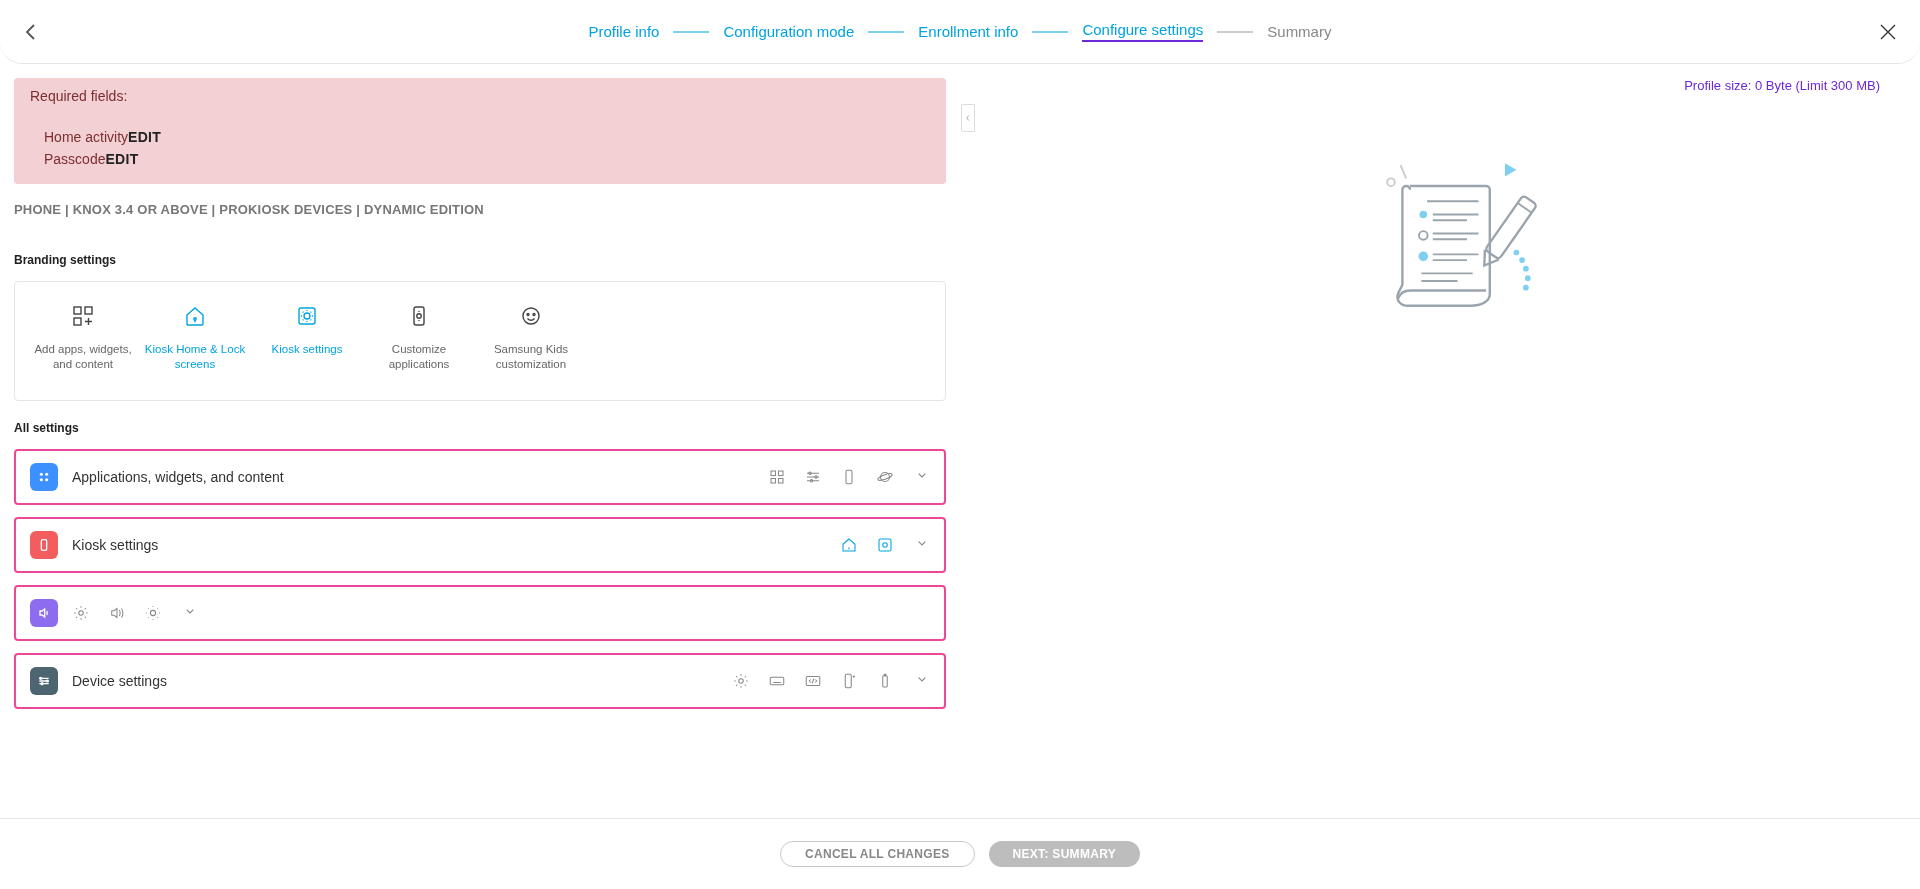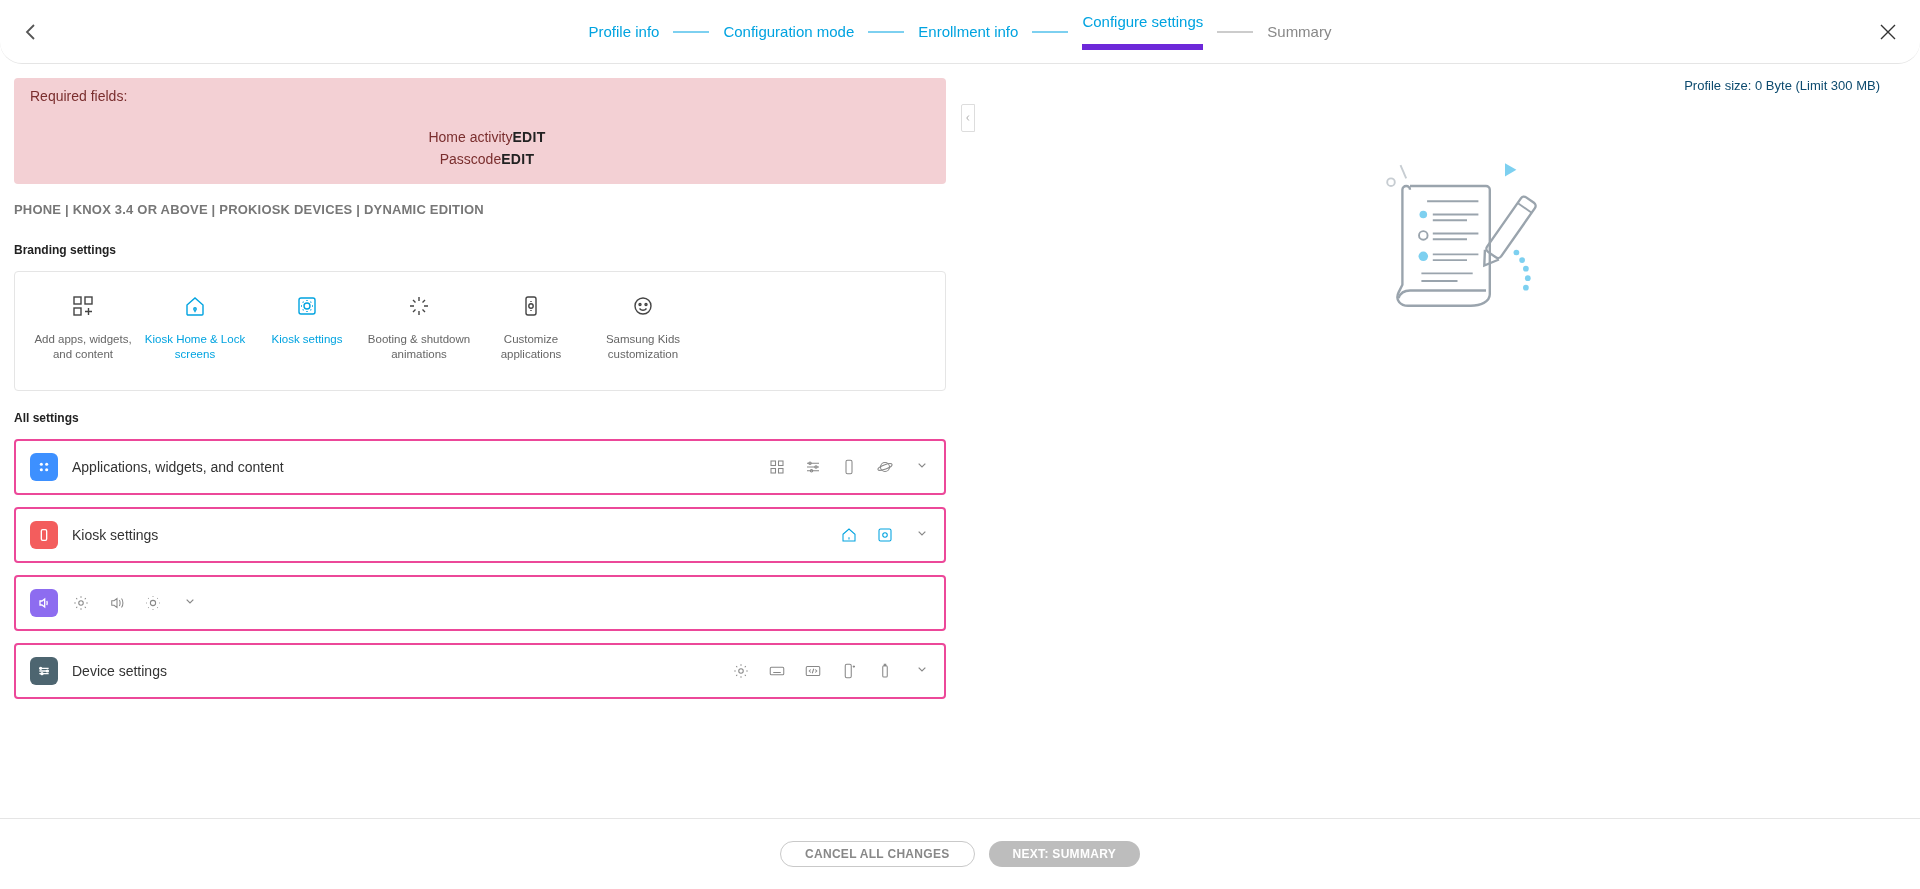--- a/index.html
+++ b/index.html
@@ -4,45 +4,45 @@
 <style>
   * { box-sizing: border-box; margin: 0; padding: 0; font-family: -apple-system, BlinkMacSystemFont, "Segoe UI", Arial, sans-serif; }
   body { background: #fff; width: 1920px; height: 889px; overflow: hidden; display: flex; flex-direction: column; }
 
   
   .header { height: 64px; border-bottom: 1px solid #e5e5e5; display: flex; align-items: center; padding: 0 20px; position: relative; border-radius: 22px; }
   .back-arrow { width: 24px; height: 24px; cursor: pointer; color: #555; }
   .stepper { flex: 1; display: flex; justify-content: center; align-items: center; gap: 14px; }
   .step { font-size: 15px; color: #00a3e0; cursor: pointer; white-space: nowrap; }
   .step.inactive { color: #888; }
-  .step.current { border-bottom: 6px solid #6d28d9; padding-bottom: 14px; font-weight: 500; }
+  .step.current { border-bottom: 2px solid #6d28d9; padding-bottom: 2px; font-weight: 500; }
   .step-line { width: 36px; height: 2px; background: #7dd0f0; }
   .step-line.grey { background: #ccc; }
   .close-x { width: 24px; height: 24px; cursor: pointer; color: #333; }
 
   
   .main { flex: 1; display: flex; overflow: hidden; border-bottom: 1px solid #e5e5e5; }
   .left-pane { width: 50%; position: relative; overflow-y: auto; padding: 14px 14px 14px 14px; }
   .left-pane::-webkit-scrollbar { width: 10px; }
   .left-pane::-webkit-scrollbar-thumb { background: #c9c9c9; }
   .left-pane::-webkit-scrollbar-track { background: #f2f2f2; }
   .splitter { width: 16px; display:flex; align-items:flex-start; justify-content:center; padding-top:40px; }
   .splitter-handle { width:14px; height:28px; border:1px solid #ddd; background:#fff; border-radius:2px 0 0 2px; display:flex; align-items:center; justify-content:center; color:#999; font-size:11px; cursor:pointer;}
   .right-pane { flex: 1; overflow-y:auto; display:flex; flex-direction:column; align-items:center; padding:14px 40px; position:relative;}
   .right-pane::-webkit-scrollbar { width: 10px; }
   .right-pane::-webkit-scrollbar-thumb { background: #c9c9c9; }
   .right-pane::-webkit-scrollbar-track { background: #f2f2f2; }
 
   
   .req-banner { background:#f3d0d4; color:#7a2e2e; border-radius:4px; padding:10px 16px 14px 16px; margin-bottom:18px;}
   .req-title { font-size:14px; margin-bottom:22px;}
-  .req-row { display:flex; justify-content:center; align-items:center; padding-left:14px; font-size:14px; line-height:22px;}
+  .req-row { display:flex; justify-content:flex-start; align-items:center; padding-left:14px; font-size:14px; line-height:22px;}
   .req-edit { color:#222; font-weight:700; cursor:pointer; letter-spacing:.3px;}
 
-  .subhead { color:#777; font-size:13px; font-weight:600; letter-spacing:.2px; margin-bottom:26px; text-transform:uppercase;}
+  .subhead { color:#777; font-size:13px; font-weight:600; letter-spacing:.2px; margin-bottom:36px; text-transform:uppercase;}
   .section-title { font-weight:700; font-size:12px; color:#222; margin-bottom:14px;}
 
   
   .branding-box { border:1px solid #e5e5e5; border-radius:4px; padding:20px 14px 28px 14px; display:flex; gap:4px; margin-bottom:20px;}
   .brand-item { width:108px; text-align:center; cursor:pointer;}
   .brand-item .ic { width:28px; height:28px; margin:0 auto 12px; display:flex;align-items:center;justify-content:center;}
   .brand-item .lbl { font-size:11.5px; line-height:15px; color:#666;}
   .brand-item.active .lbl { color:#00a3e0;}
   .brand-item.active svg { color:#00a3e0; }
   .brand-item svg { color:#444; }
@@ -51,21 +51,21 @@
   .setrow { border:2px solid #ec4899; border-radius:4px; margin-bottom:12px; height:56px; display:flex; align-items:center; padding:0 14px; gap:14px; cursor:pointer;}
   .setrow .badge { width:28px; height:28px; border-radius:6px; display:flex; align-items:center; justify-content:center; color:#fff;}
   .b-blue{background:#3d90ff;} .b-red{background:#f35d5d;} .b-purple{background:#8d6cf0;} .b-teal{background:#4d6570;}
   .setrow .name { flex:1; font-size:14px; color:#333;}
   .setrow .mini-icons { display:flex; gap:18px; align-items:center; color:#888;}
   .setrow .mini-icons svg { width:18px; height:18px; }
   .setrow .mini-icons svg.active { color:#00a3e0; }
   .chev { color:#888; margin-left:6px;}
 
   
-  .profile-size { align-self:flex-end; font-size:13px; color:#0c4a6e; margin-bottom:60px;}
+  .profile-size { align-self:flex-end; font-size:13px; color:#6d28d9; margin-bottom:60px;}
   .illus { width:190px; height:180px; margin-bottom:24px;}
   .right-msg { font-size:14.5px; color:#333;}
 
   
   .footer { height:70px; display:flex; align-items:center; justify-content:center; gap:14px;}
   .btn { height:26px; padding:0 24px; border-radius:17px; font-size:12px; font-weight:700; letter-spacing:.3px; cursor:pointer; display:flex; align-items:center;}
   .btn-outline { border:1px solid #c9c9c9; color:#888; background:#fff;}
   .btn-primary { border:none; background:#bdbdbd; color:#fff;}
 </style>
 </head>
@@ -139,28 +139,20 @@
       </div>
       <div class="brand-item active">
         <div class="ic">
           <svg viewBox="0 0 24 24" width="24" height="24" fill="none" stroke="currentColor" stroke-width="1.4">
               <rect x="4" y="4" width="16" height="16" rx="2"></rect>
               <circle cx="12" cy="12" r="3"></circle>
               <path d="M12 7v-1M12 18v-1M7 12h-1M18 12h-1M8.5 8.5l-.7-.7M16.2 16.2l-.7-.7M8.5 15.5l-.7.7M16.2 7.8l-.7.7"></path>
             </svg>
         </div>
         <div class="lbl">Kiosk settings</div>
-      </div>
-      <div class="brand-item">
-        <div class="ic">
-          <svg viewBox="0 0 24 24" width="24" height="24" fill="none" stroke="currentColor" stroke-width="1.4">
-              <path d="M12 3v4M12 17v4M3 12h4M17 12h4M6 6l2.5 2.5M18 18l-2.5-2.5M18 6l-2.5 2.5M6 18l2.5-2.5"></path>
-            </svg>
-        </div>
-        <div class="lbl">Booting &amp; shutdown animations</div>
       </div>
       <div class="brand-item">
         <div class="ic">
           <svg viewBox="0 0 24 24" width="24" height="24" fill="none" stroke="currentColor" stroke-width="1.4">
               <rect x="7" y="3" width="10" height="18" rx="2"></rect>
               <circle cx="12" cy="12" r="2.2"></circle>
               <path d="M12 8v-1M12 17v-1"></path>
             </svg>
         </div>
         <div class="lbl">Customize applications</div>

